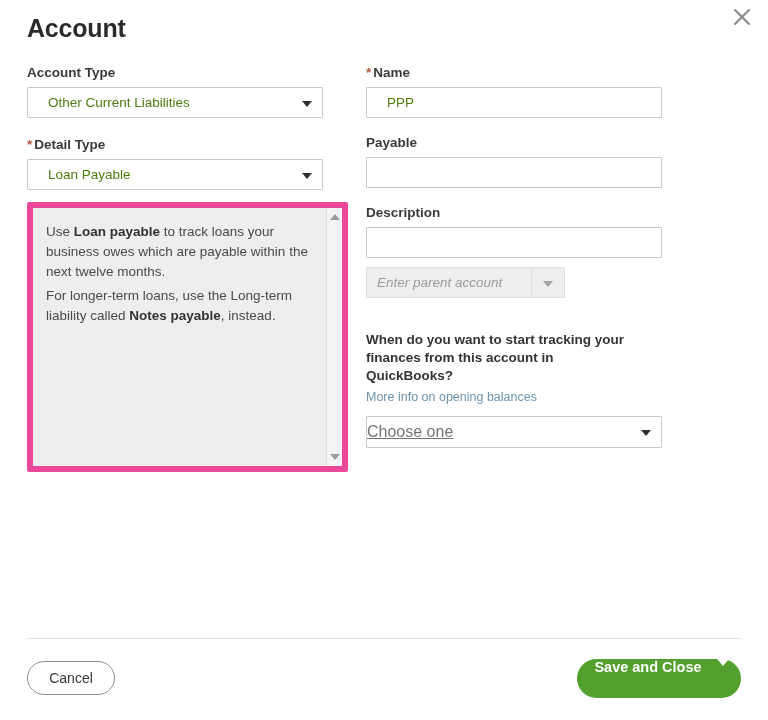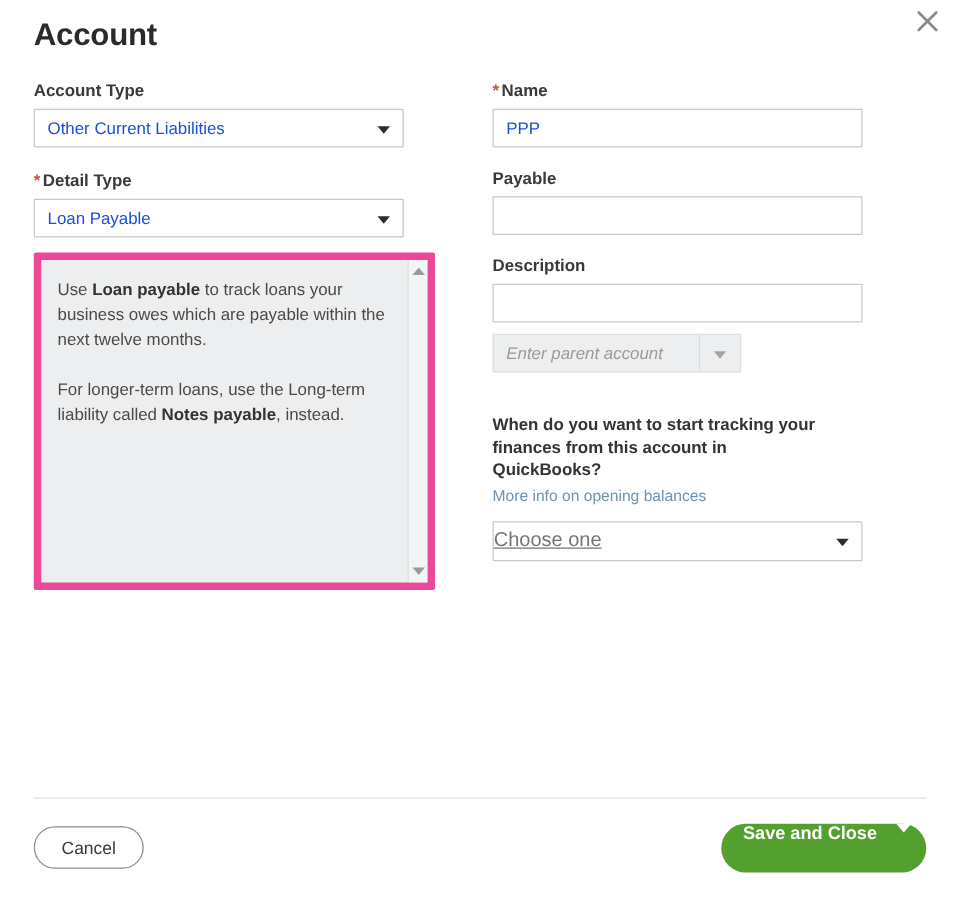--- a/index.html
+++ b/index.html
@@ -40,21 +40,21 @@
     height: 26px;
     cursor: pointer;
     display: flex;
     align-items: center;
     justify-content: center;
   }
   .close-btn svg { display: block; }
 
   
   .col-left  { position: absolute; left: 27px;  top: 64px; width: 296px; }
-  .col-right { position: absolute; left: 366px; top: 64px; width: 296px; margin-left: 28px; }
+  .col-right { position: absolute; left: 366px; top: 64px; width: 296px; }
 
   .field-label {
     font-size: 13.5px;
     font-weight: bold;
     color: #3a3a3a;
     margin-bottom: 6px;
     line-height: 17px;
   }
   .req-star {
     color: #b5573f;
@@ -67,27 +67,27 @@
     height: 31px;
     border: 1px solid #c9c9c9;
     background: #ffffff;
     border-radius: 1px;
   }
   .control.select { cursor: pointer; }
 
   .control .value,
   .control .placeholder {
     position: absolute;
-    left: 10px;
+    left: 20px;
     top: 0;
     right: 28px;
     height: 29px;
     line-height: 29px;
     font-size: 13.5px;
-    color: #1d4ed8;
+    color: #4d7c0f;
     overflow: hidden;
     white-space: nowrap;
   }
 
   .chev {
     position: absolute;
     right: 10px;
     top: 50%;
     margin-top: -2px;
     width: 0; height: 0;
@@ -116,21 +116,21 @@
     left: 0; top: 0;
     width: 289px;
     padding: 14px 12px 10px 13px;
   }
   .help-body p {
     margin: 0;
     font-size: 13.5px;
     line-height: 20px;
     color: #4a4a4a;
   }
-  .help-body p + p { margin-top: 20px; }
+  .help-body p + p { margin-top: 4px; }
   .help-body b { font-weight: bold; color: #333; }
 
   .help-scrollbar {
     position: absolute;
     right: 0; top: 0;
     width: 16px;
     height: 100%;
     background: #f3f4f5;
     border-left: 1px solid #dcdee0;
   }

